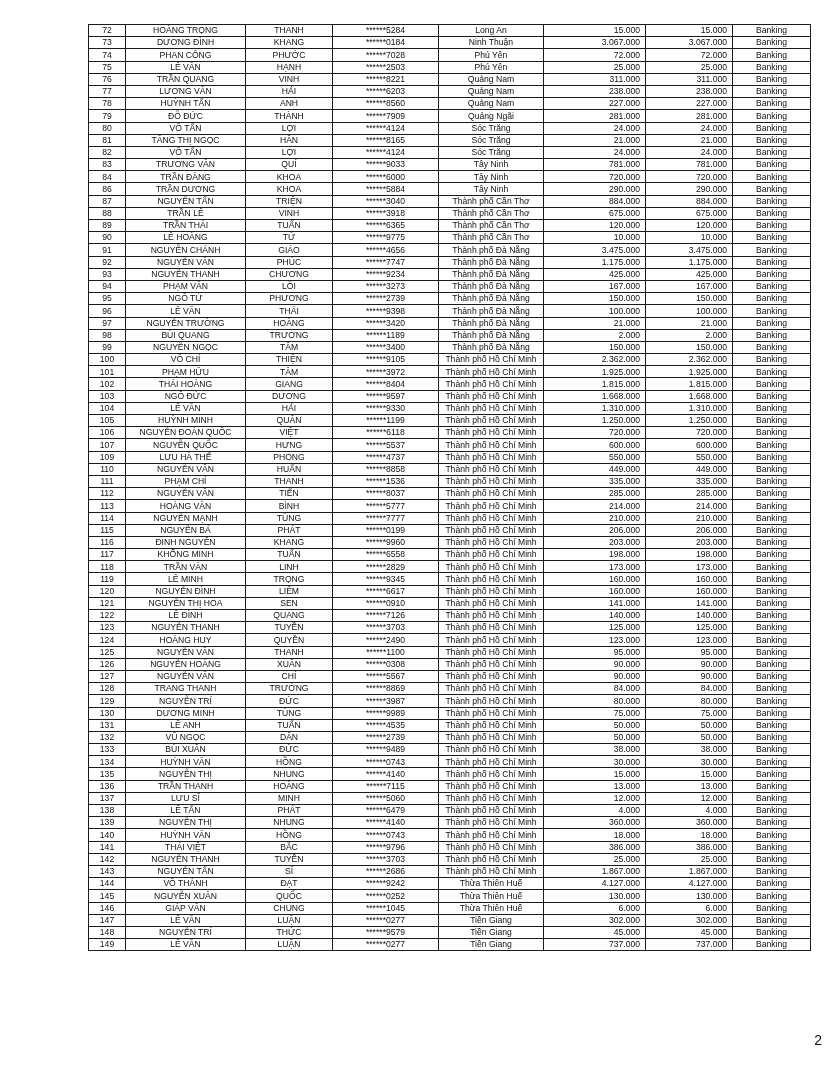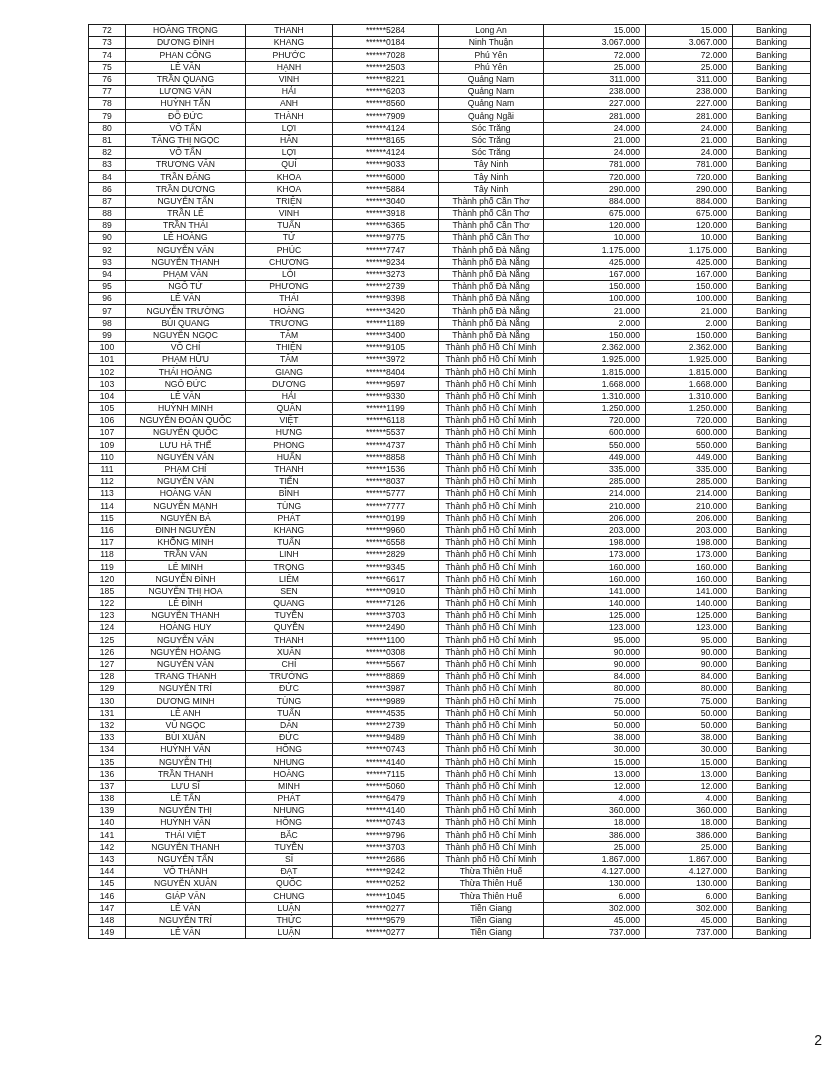--- a/index.html
+++ b/index.html
@@ -241,20 +241,30 @@
           <td>90</td>
           <td>LÊ HOÀNG</td>
           <td>TỨ</td>
           <td>******9775</td>
           <td>Thành phố Cần Thơ</td>
           <td>10.000</td>
           <td>10.000</td>
           <td>Banking</td>
         </tr>
         <tr>
+          <td>91</td>
+          <td>NGUYỄN CHÁNH</td>
+          <td>GIÁO</td>
+          <td>******4656</td>
+          <td>Thành phố Đà Nẵng</td>
+          <td>3.475.000</td>
+          <td>3.475.000</td>
+          <td>Banking</td>
+        </tr>
+        <tr>
           <td>92</td>
           <td>NGUYỄN VĂN</td>
           <td>PHÚC</td>
           <td>******7747</td>
           <td>Thành phố Đà Nẵng</td>
           <td>1.175.000</td>
           <td>1.175.000</td>
           <td>Banking</td>
         </tr>
         <tr>
@@ -521,21 +531,21 @@
           <td>120</td>
           <td>NGUYỄN ĐÌNH</td>
           <td>LIÊM</td>
           <td>******6617</td>
           <td>Thành phố Hồ Chí Minh</td>
           <td>160.000</td>
           <td>160.000</td>
           <td>Banking</td>
         </tr>
         <tr>
-          <td>185</td>
+          <td>121</td>
           <td>NGUYỄN THỊ HOA</td>
           <td>SEN</td>
           <td>******0910</td>
           <td>Thành phố Hồ Chí Minh</td>
           <td>141.000</td>
           <td>141.000</td>
           <td>Banking</td>
         </tr>
         <tr>
           <td>122</td>

